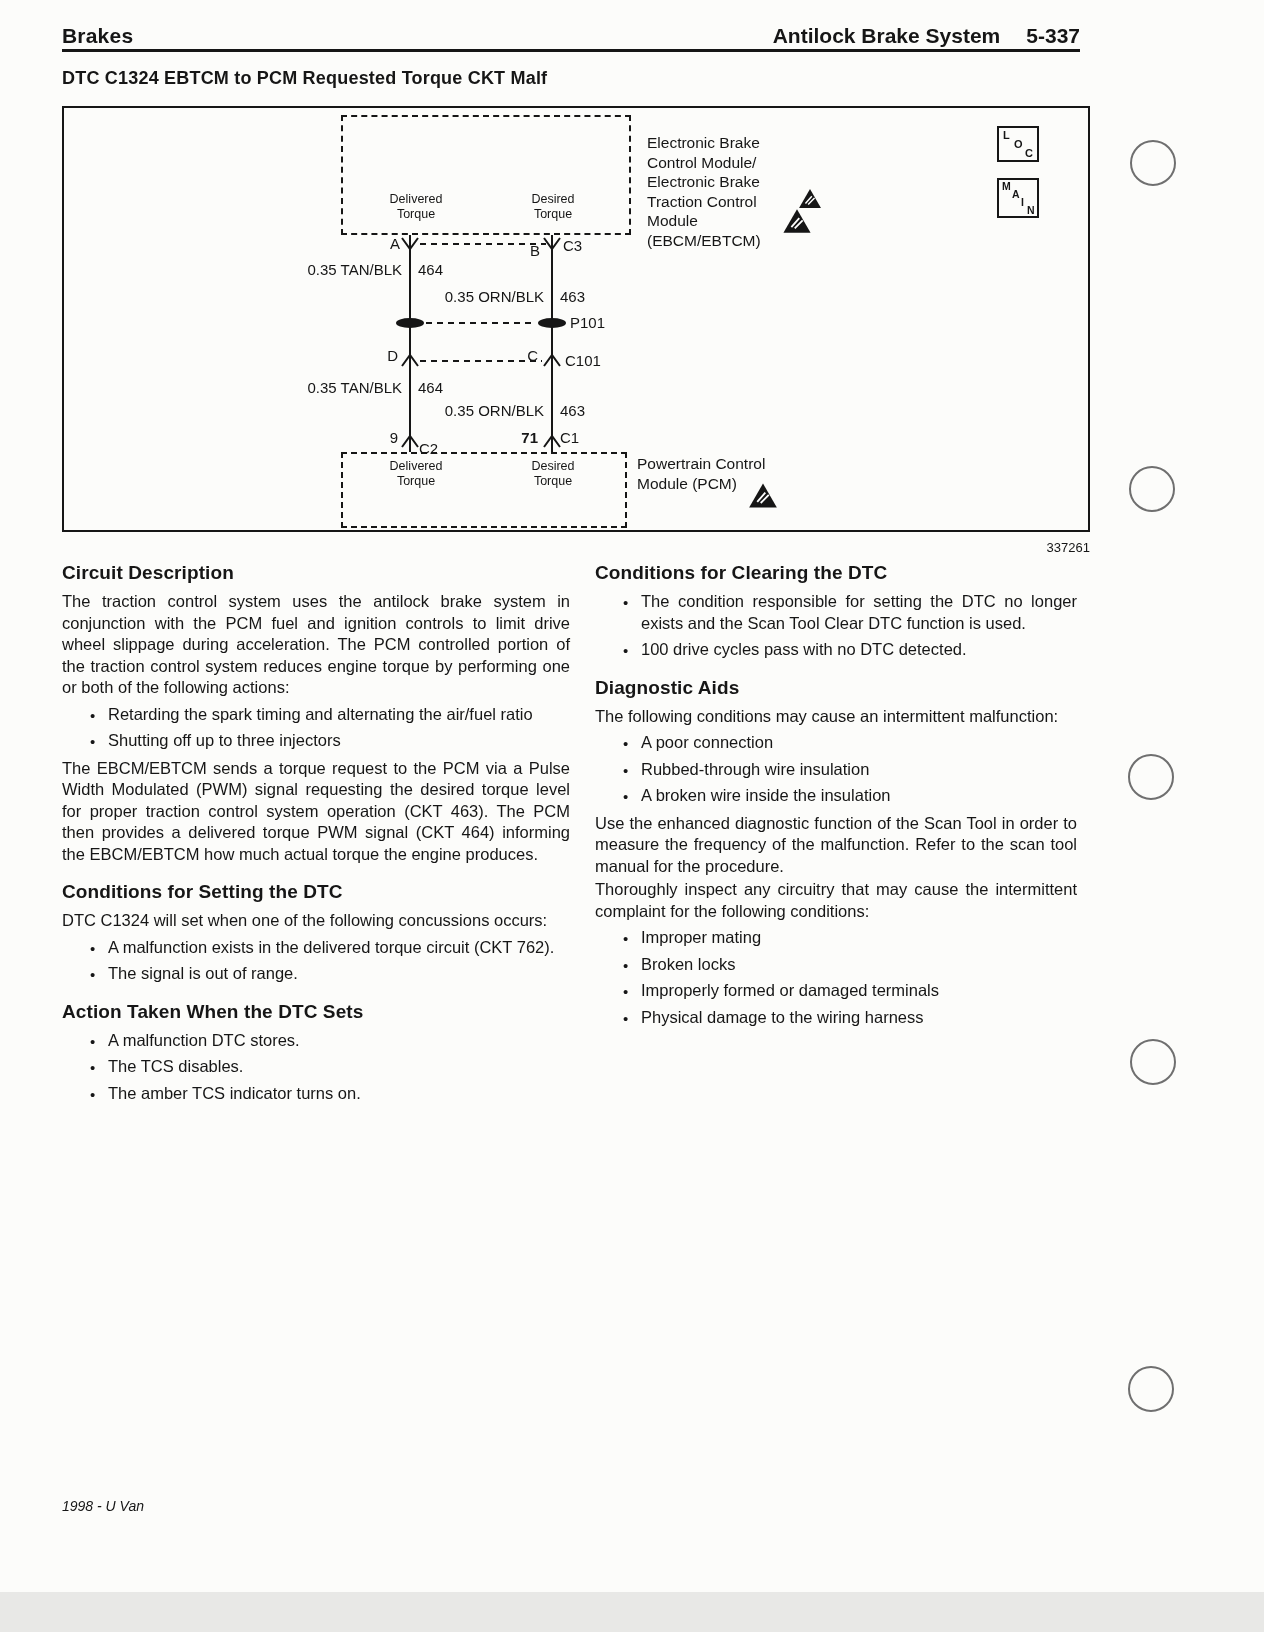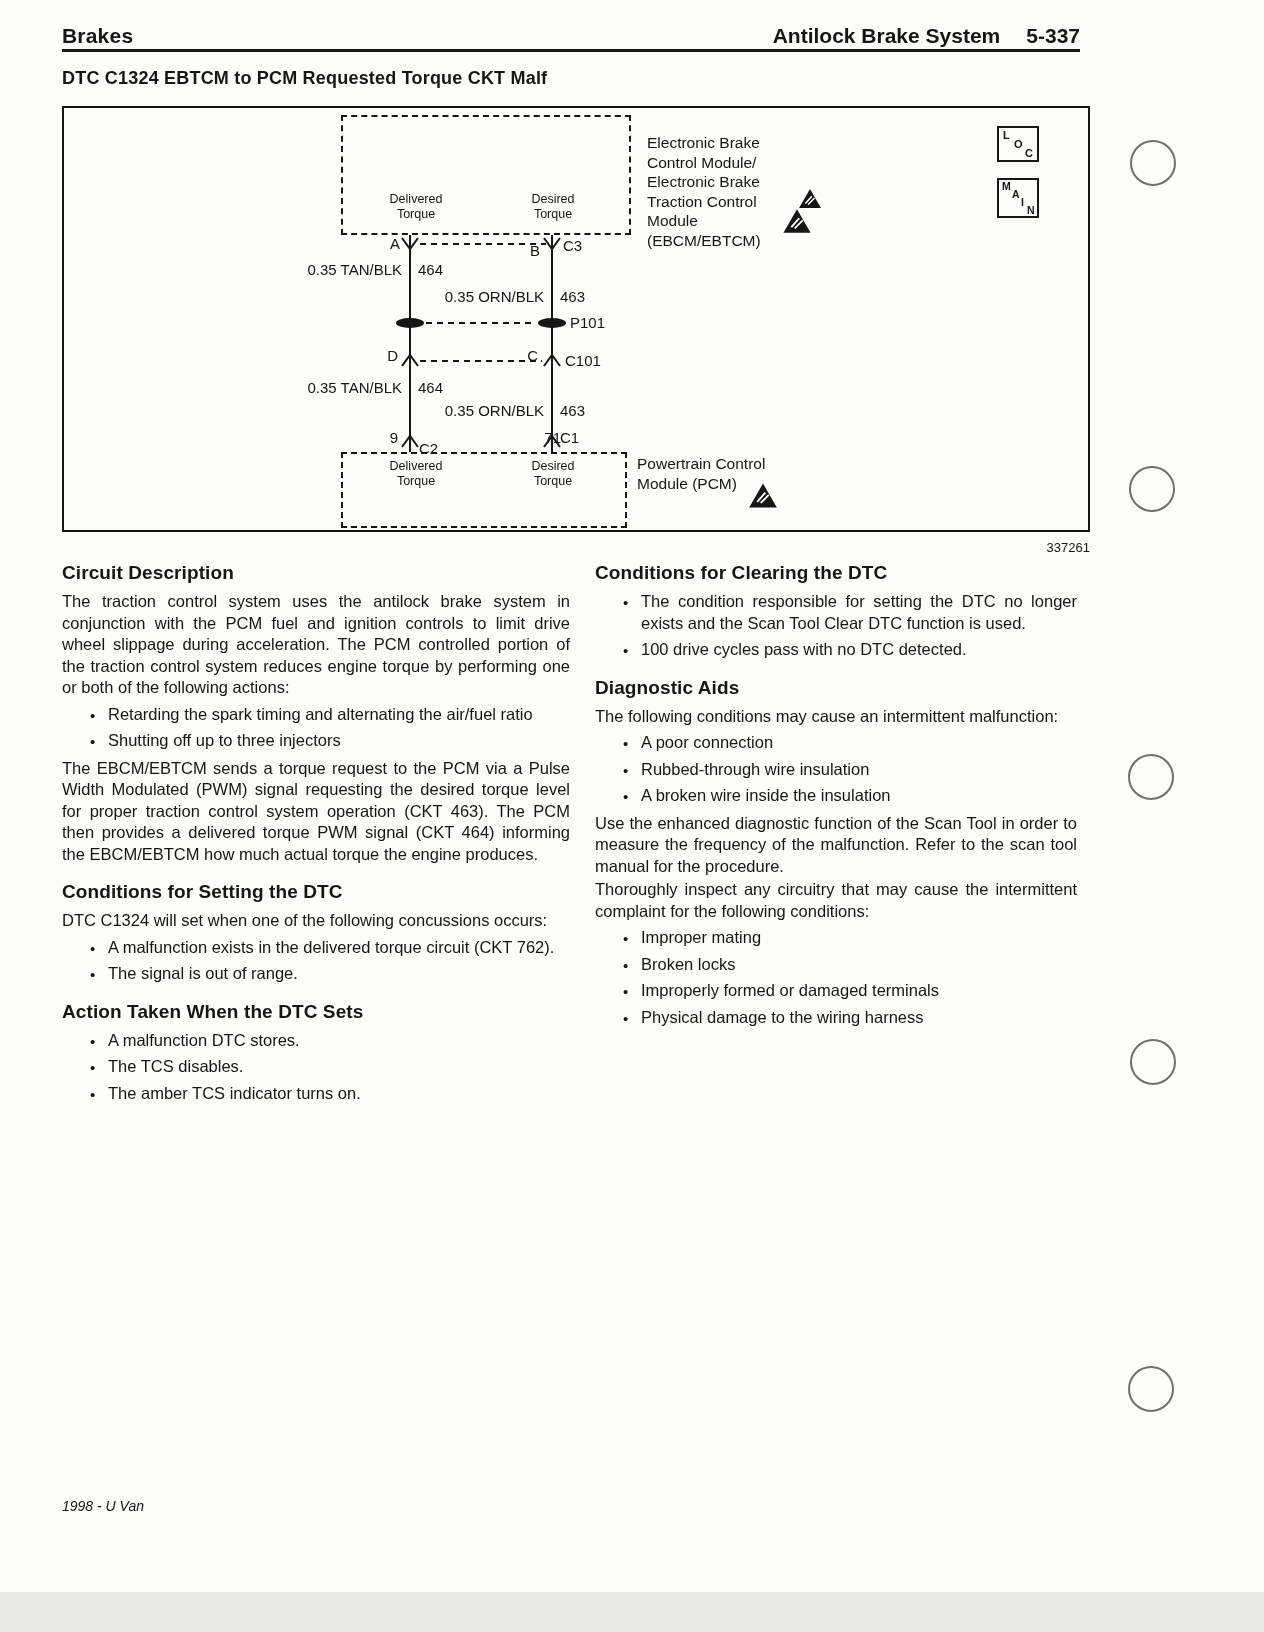--- a/index.html
+++ b/index.html
@@ -135,21 +135,21 @@
     <div class="dlabel r" style="left:450px; top:239px; width:24px;">C</div>
     <div class="dlabel" style="left:501px; top:244px;">C101</div>
 
     <div class="dlabel r" style="left:178px; top:271px; width:160px;">0.35 TAN/BLK</div>
     <div class="dlabel" style="left:354px; top:271px;">464</div>
     <div class="dlabel r" style="left:318px; top:294px; width:162px;">0.35 ORN/BLK</div>
     <div class="dlabel" style="left:496px; top:294px;">463</div>
 
     <div class="dlabel r" style="left:314px; top:321px; width:20px;">9</div>
     <div class="dlabel" style="left:355px; top:332px;">C2</div>
-    <div class="dlabel r" style="left:467px; top:321px; width:30px;">71</div>
+    <div class="dlabel r" style="left:444px; top:321px; width:30px;font-weight:bold;">71</div>
     <div class="dlabel" style="left:496px; top:321px;">C1</div>
 
     <div class="dash-box pcm-box"></div>
     <div class="torque-label" style="left:300px; top:351px;">Delivered
 Torque</div>
     <div class="torque-label" style="left:437px; top:351px;">Desired
 Torque</div>
 
     <div class="module-title" style="left:573px; top:346px;">
       <div>Powertrain Control</div>

